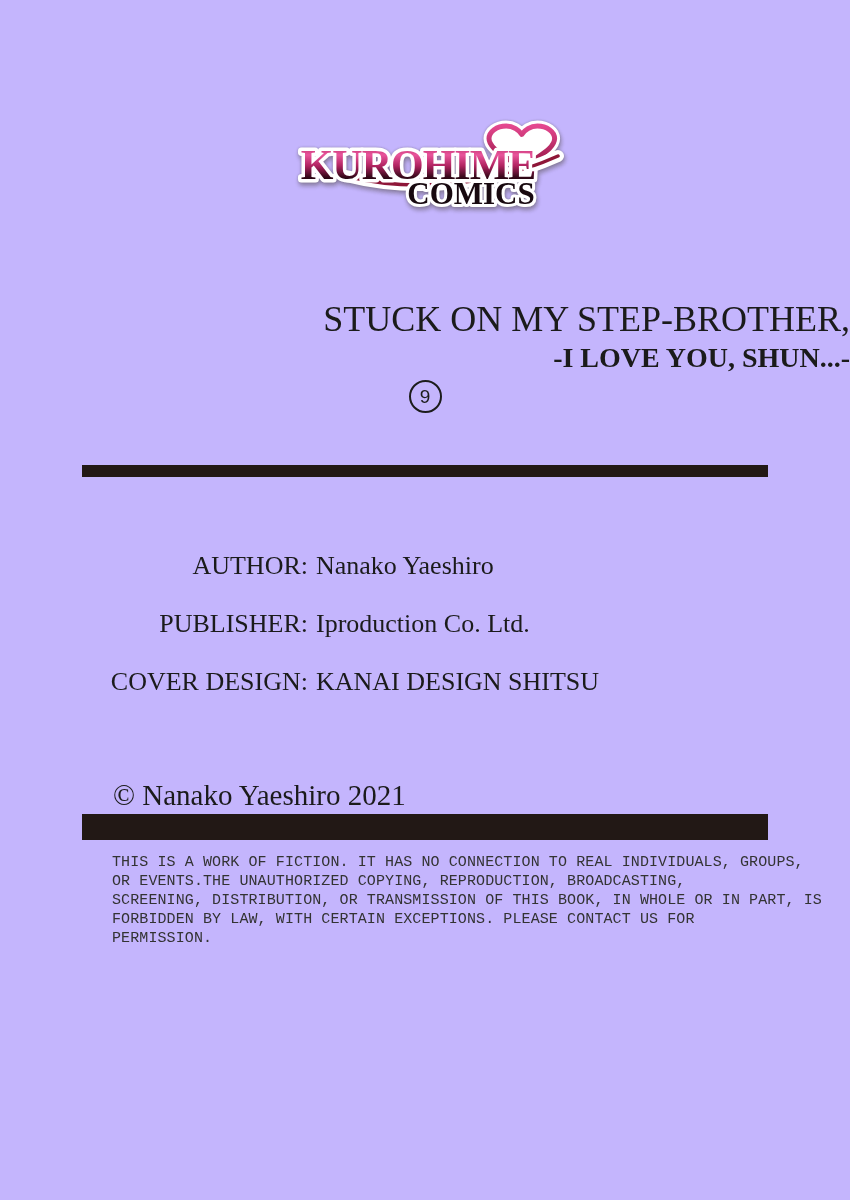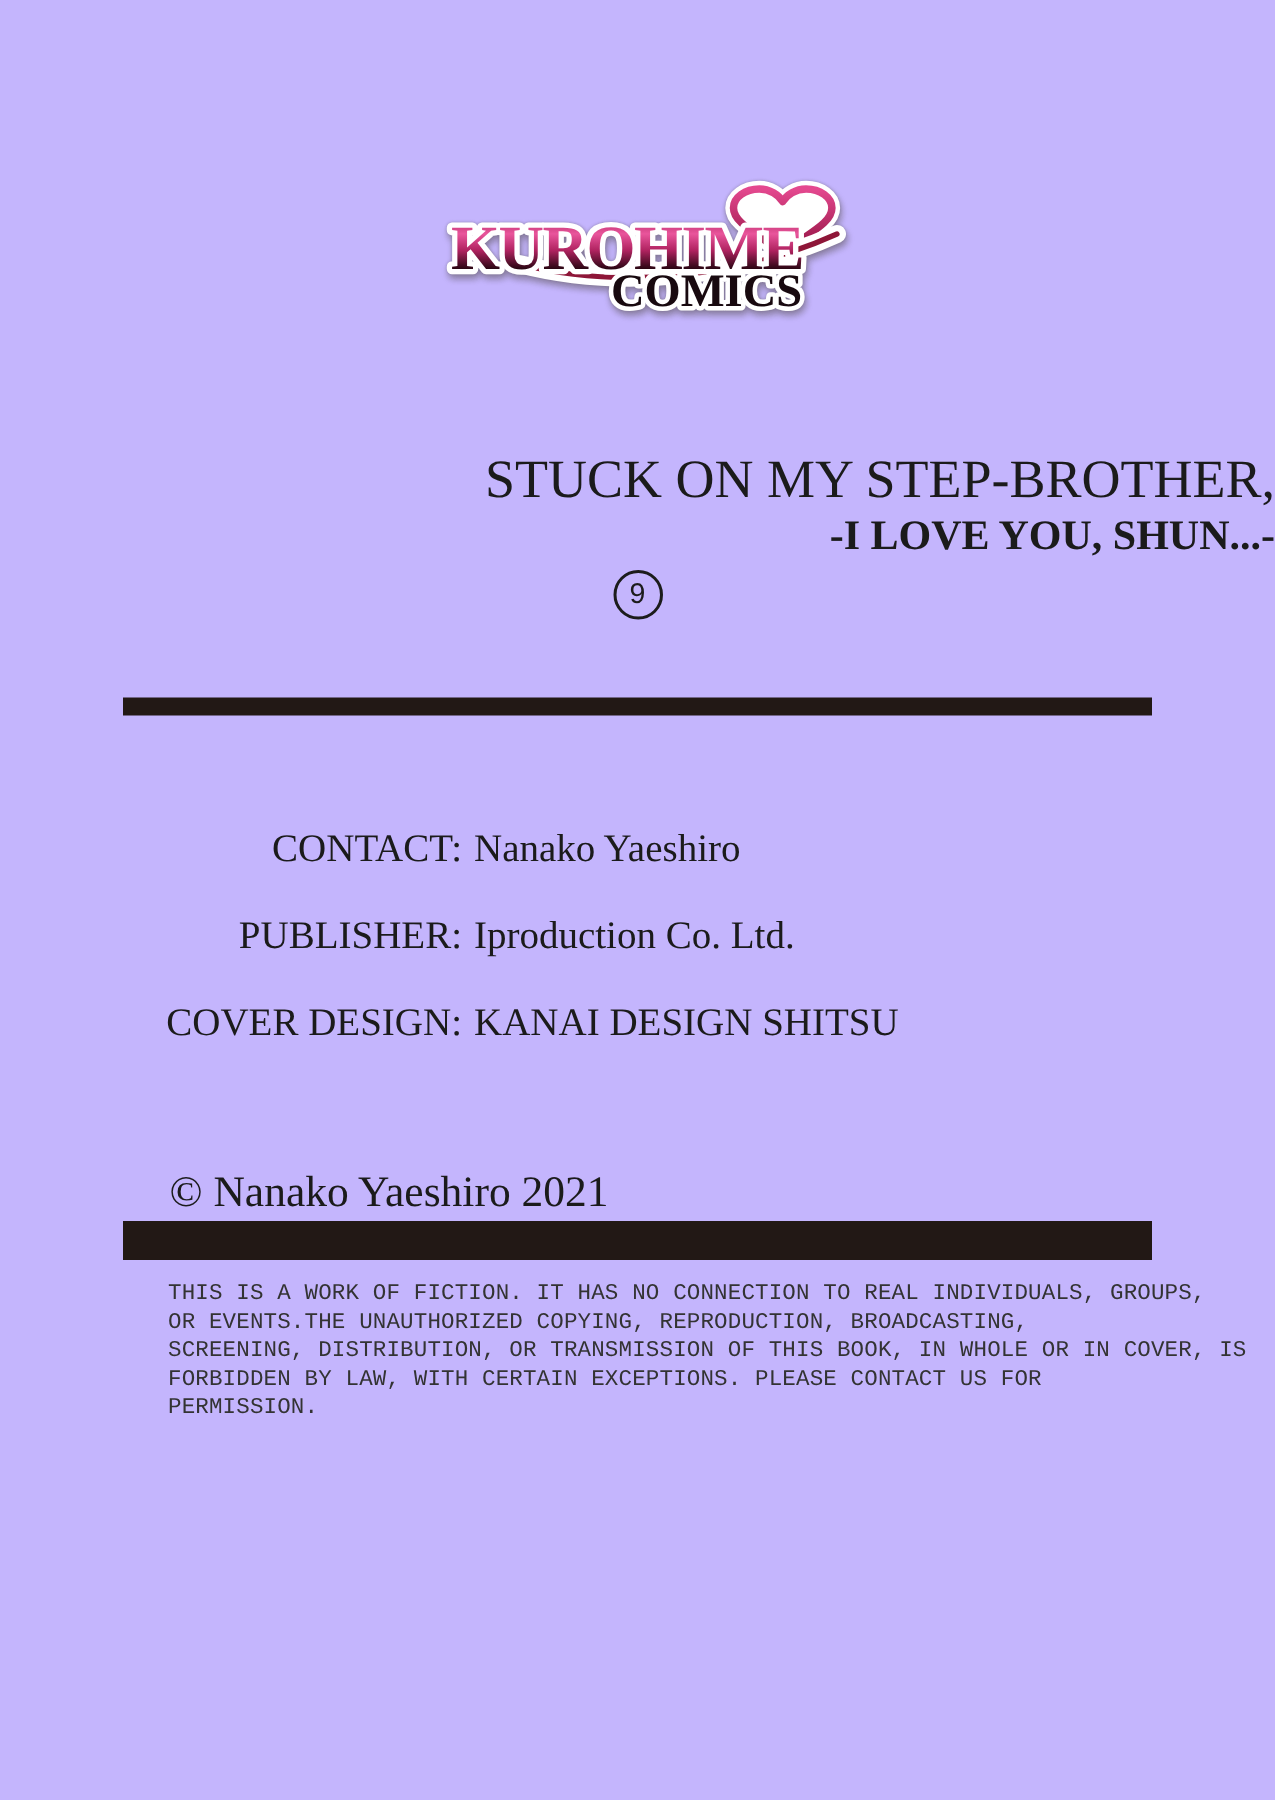--- a/index.html
+++ b/index.html
@@ -88,38 +88,38 @@
     <div class="title-l3">-I LOVE YOU, SHUN...-</div>
     <div class="volume-circle">
       <span>9</span>
     </div>
   </div>
 
   <div class="bar bar-top"></div>
 
   <div class="credits">
     <div class="credit-row">
-      <div class="credit-label">CONTACT:</div>
+      <div class="credit-label">AUTHOR:</div>
       <div class="credit-value">Nanako Yaeshiro</div>
     </div>
     <div class="credit-row">
       <div class="credit-label">PUBLISHER:</div>
       <div class="credit-value">Iproduction Co. Ltd.</div>
     </div>
     <div class="credit-row">
       <div class="credit-label">COVER DESIGN:</div>
       <div class="credit-value">KANAI DESIGN SHITSU</div>
     </div>
   </div>
 
   <div class="copyright">© Nanako Yaeshiro 2021</div>
 
   <div class="bar bar-bottom"></div>
 
   <div class="disclaimer">
     <div>THIS IS A WORK OF FICTION. IT HAS NO CONNECTION TO REAL INDIVIDUALS, GROUPS,</div>
     <div>OR EVENTS.THE UNAUTHORIZED COPYING, REPRODUCTION, BROADCASTING,</div>
-    <div>SCREENING, DISTRIBUTION, OR TRANSMISSION OF THIS BOOK, IN WHOLE OR IN COVER, IS</div>
+    <div>SCREENING, DISTRIBUTION, OR TRANSMISSION OF THIS BOOK, IN WHOLE OR IN PART, IS</div>
     <div>FORBIDDEN BY LAW, WITH CERTAIN EXCEPTIONS. PLEASE CONTACT US FOR</div>
     <div>PERMISSION.</div>
   </div>
 
 </div>
 
 </body></html>

